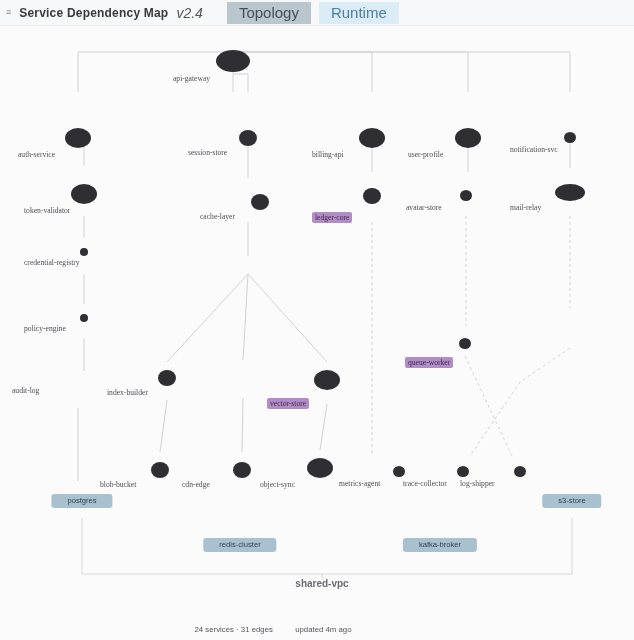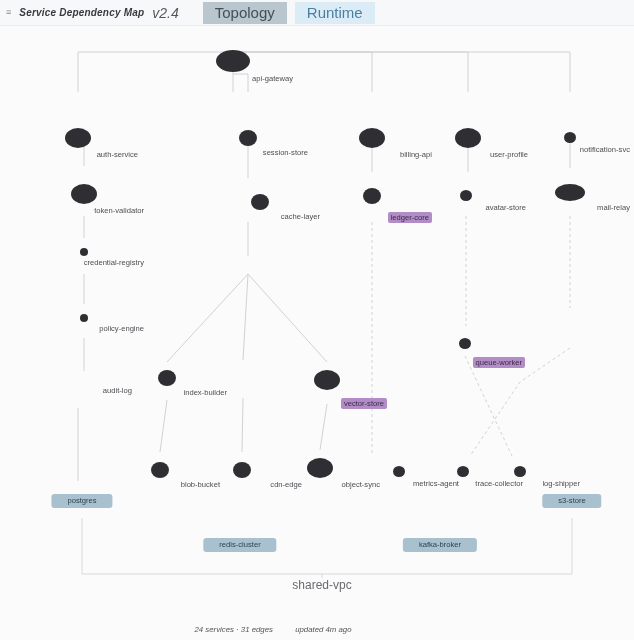--- a/index.html
+++ b/index.html
@@ -18,22 +18,22 @@
     background:#f7f8f9;
     display:flex;align-items:center;
     padding:0 6px;box-sizing:border-box;
     gap:8px;
     border-bottom:1px solid #ececf0;
   }
   .tb-glyph{
     font-size:9px;color:#8a8a90;line-height:1;
   }
   .tb-title{
-    font-size:10px;font-weight:bold;color:#3a3a3e;
-    letter-spacing:.2px;white-space:nowrap;font-style:italic;
+    font-size:12px;font-weight:bold;color:#3a3a3e;
+    letter-spacing:.2px;white-space:nowrap;
   }
   .tb-sub{
     font-size:14px;color:#55555a;white-space:nowrap;font-style:italic;
   }
   .tb-spacer{flex:0 0 8px;}
   .chip{
     font-size:15px;padding:2px 12px;border-radius:0;white-space:nowrap;
     line-height:1.2;
   }
   .chip-grey{background:#b9c6ce;color:#41505a;}
@@ -44,22 +44,23 @@
     position:absolute;left:0;top:26px;width:634px;height:614px;
   }
   svg.edges{
     position:absolute;left:0;top:0;width:634px;height:614px;
     pointer-events:none;
   }
   
   .node{
     position:absolute;
     transform:translate(-50%,0);
-    text-align:right;
+    text-align:left;
     width:120px;
+    font-family:Liberation Serif, serif;
   }
   .dot{
     display:block;margin:0 auto 2px auto;border-radius:50%;
     background:#2f2f33;
   }
   .dot.sz-xl{width:34px;height:22px;border-radius:50%;}
   .dot.sz-lg{width:26px;height:20px;}
   .dot.sz-md{width:18px;height:16px;}
   .dot.sz-sm{width:12px;height:11px;}
   .dot.sz-xs{width:8px;height:8px;}
@@ -73,25 +74,25 @@
     padding:1px 3px;display:inline-block;
   }
   .badge{
     position:absolute;transform:translate(-50%,0);
     font-size:7.6px;line-height:1.3;
     background:#a9c0cf;color:#2c4350;
     border-radius:3px;padding:2px 16px;white-space:nowrap;
   }
   .caption{
     position:absolute;transform:translate(-50%,0);
-    font-size:12px;color:#6a6a70;white-space:nowrap;text-align:right;
+    font-size:10px;color:#6a6a70;white-space:nowrap;text-align:right;font-weight:bold;
   }
   .footer{
     position:absolute;left:0;bottom:6px;width:546px;
-    text-align:center;font-size:7.8px;color:#55555a;font-style:italic;
+    text-align:center;font-size:7.8px;color:#55555a;
   }
   .footer span{margin:0 10px;}
 </style>
 </head>
 <body>
 
 <div class="toolbar">
   <span class="tb-glyph">≡</span>
   <span class="tb-title">Service Dependency Map</span>
   <span class="tb-sub">v2.4</span>

